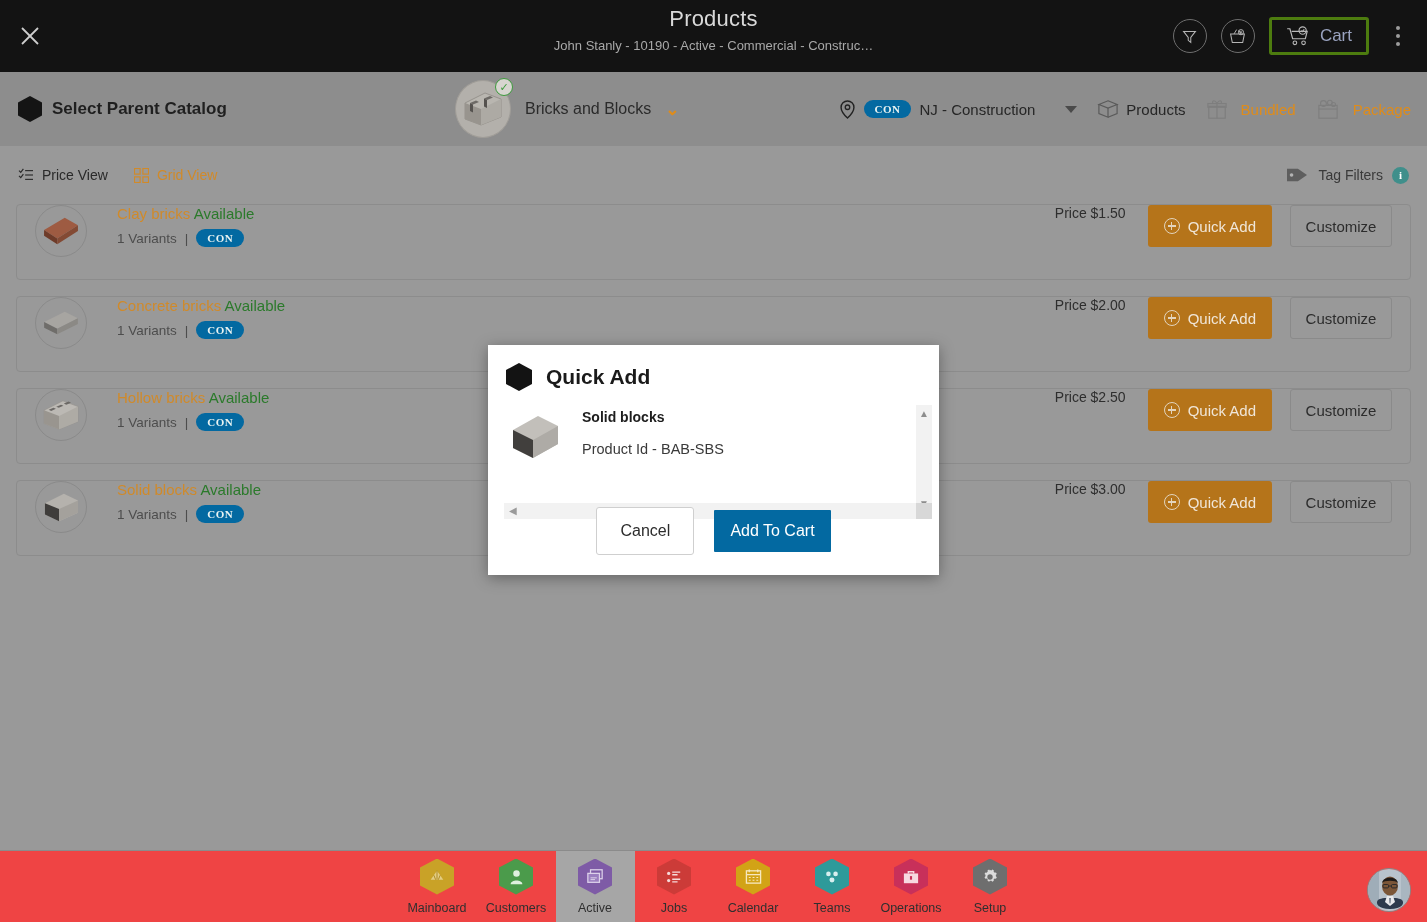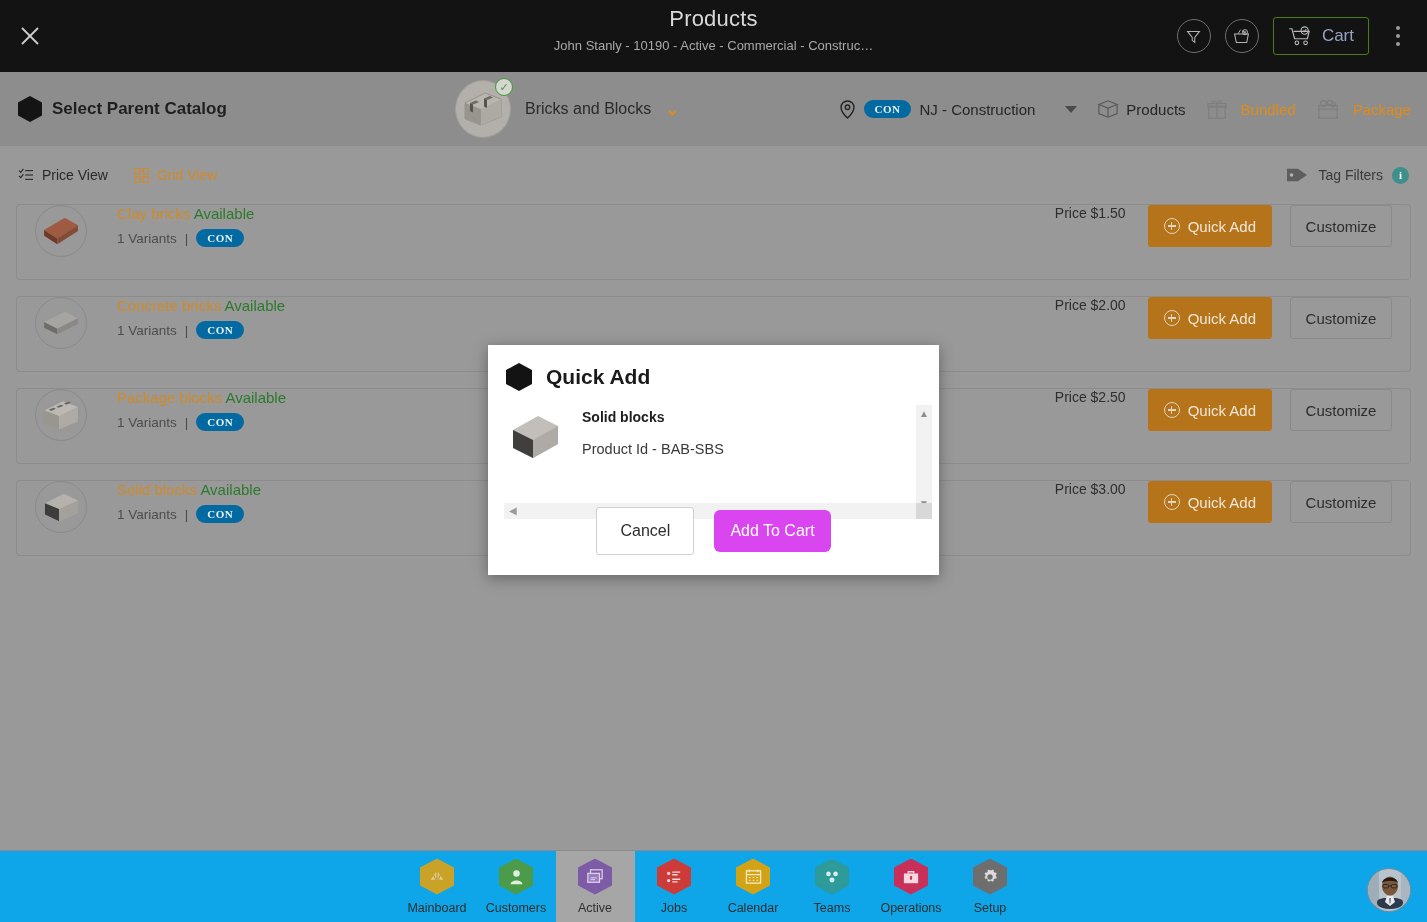--- a/index.html
+++ b/index.html
@@ -32,21 +32,21 @@
   .top-actions {
     position: absolute; right: 14px; top: 0; height: 72px;
     display: flex; align-items: center; gap: 14px;
   }
   .round-icon-btn {
     width: 34px; height: 34px; border-radius: 50%;
     border: 1px solid #6e6e6e; display: flex; align-items: center; justify-content: center;
     cursor: pointer;
   }
   .cart-btn {
-    height: 38px; padding: 0 14px; border: 1px solid #4d7c0f; border-radius: 3px;
+    height: 38px; padding: 0 14px; border: 3px solid #4d7c0f; border-radius: 3px;
     display: flex; align-items: center; gap: 8px; cursor: pointer;
   }
   .cart-btn .cart-label { color: #9aa3c0; font-size: 17px; }
   .kebab { width: 30px; height: 38px; display: flex; flex-direction: column;
            align-items: center; justify-content: center; gap: 4px; cursor: pointer; }
   .kebab i { width: 4px; height: 4px; border-radius: 50%; background: #9c9c9c; display: block; }
 
   
   .catalogbar {
     position: absolute; top: 72px; left: 0; width: 1427px; height: 74px;
@@ -185,29 +185,29 @@
   .modal-footer {
     position: absolute; bottom: 20px; left: 0; width: 100%;
     display: flex; align-items: center; justify-content: center; gap: 20px;
   }
   .cancel-btn {
     background: #fff; border: 1px solid #cfcfcf; border-radius: 3px;
     height: 48px; min-width: 98px; font-size: 16px; color: #2c2c2c; cursor: pointer;
     font-family: "Liberation Sans", sans-serif;
   }
   .addcart-btn {
-    background: #d946ef; border: none; border-radius: 6px;
+    background: #0369a1; border: none; border-radius: 1px;
     height: 42px; min-width: 104px; padding: 0 16px; font-size: 16px; color: #ffffff; cursor: pointer;
     font-family: "Liberation Sans", sans-serif;
   }
 
   
   .bottomnav {
     position: absolute; bottom: 0; left: 0; width: 1427px; height: 72px;
-    background: #0ea5e9; border-top: 1px solid #8b8b8b;
+    background: #ef4444; border-top: 1px solid #8b8b8b;
     display: flex; align-items: center; justify-content: center;
   }
   .navitems { display: flex; align-items: flex-start; gap: 0; }
   .navitem {
     width: 79px; height: 72px; display: flex; flex-direction: column;
     align-items: center; justify-content: center; gap: 6px; cursor: pointer;
   }
   .navitem.sel { background: #a6a6a6; }
   .navhex {
     width: 34px; height: 36px;
@@ -433,21 +433,21 @@
           <polygon points="4,13 24,3 40,9 40,25 20,33 4,27" fill="#bcb9b4" stroke="#96938e" stroke-width="0.7"></polygon>
           <polygon points="4,13 20,19 20,33 4,27" fill="#99958f"></polygon>
           <polygon points="20,19 40,9 40,25 20,33" fill="#aeaba5"></polygon>
           <polygon points="9,12.5 14,10.4 16.6,11.5 11.6,13.7" fill="#6b6865"></polygon>
           <polygon points="17,9.2 22,7.1 24.6,8.2 19.6,10.4" fill="#6b6865"></polygon>
           <polygon points="25,5.9 30,3.8 32.6,4.9 27.6,7.1" fill="#6b6865"></polygon>
         </svg>
       </div>
       <div class="prow-info">
         <div class="prow-name">
-          <span class="nm">Package blocks</span>
+          <span class="nm">Hollow bricks</span>
           <span class="av">Available</span>
         </div>
         <div class="prow-meta">
           <span>1 Variants</span>
           <span>|</span>
           <span class="con-pill">CON</span>
         </div>
       </div>
       <div class="prow-price">Price $2.50</div>
       <button class="qadd-btn">

